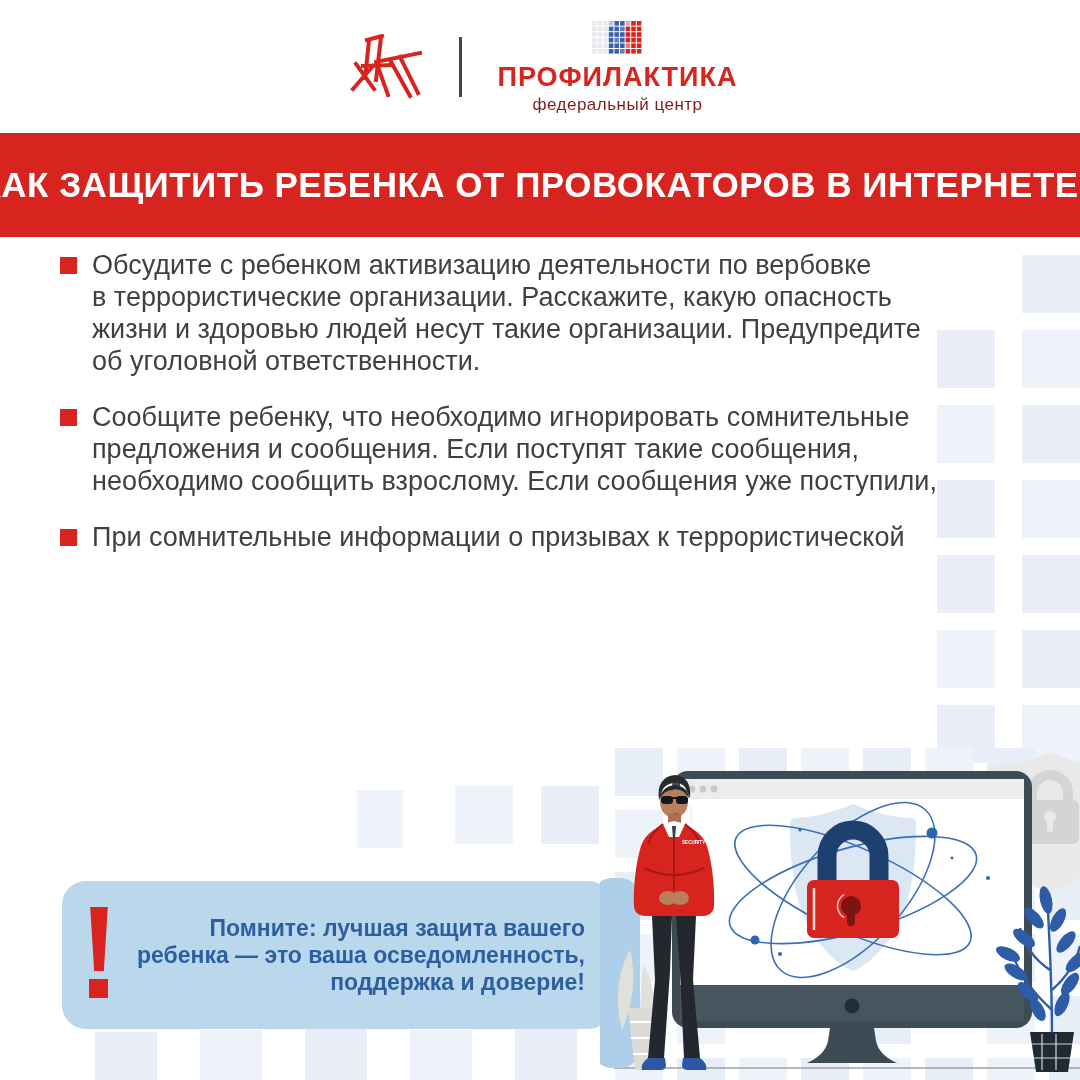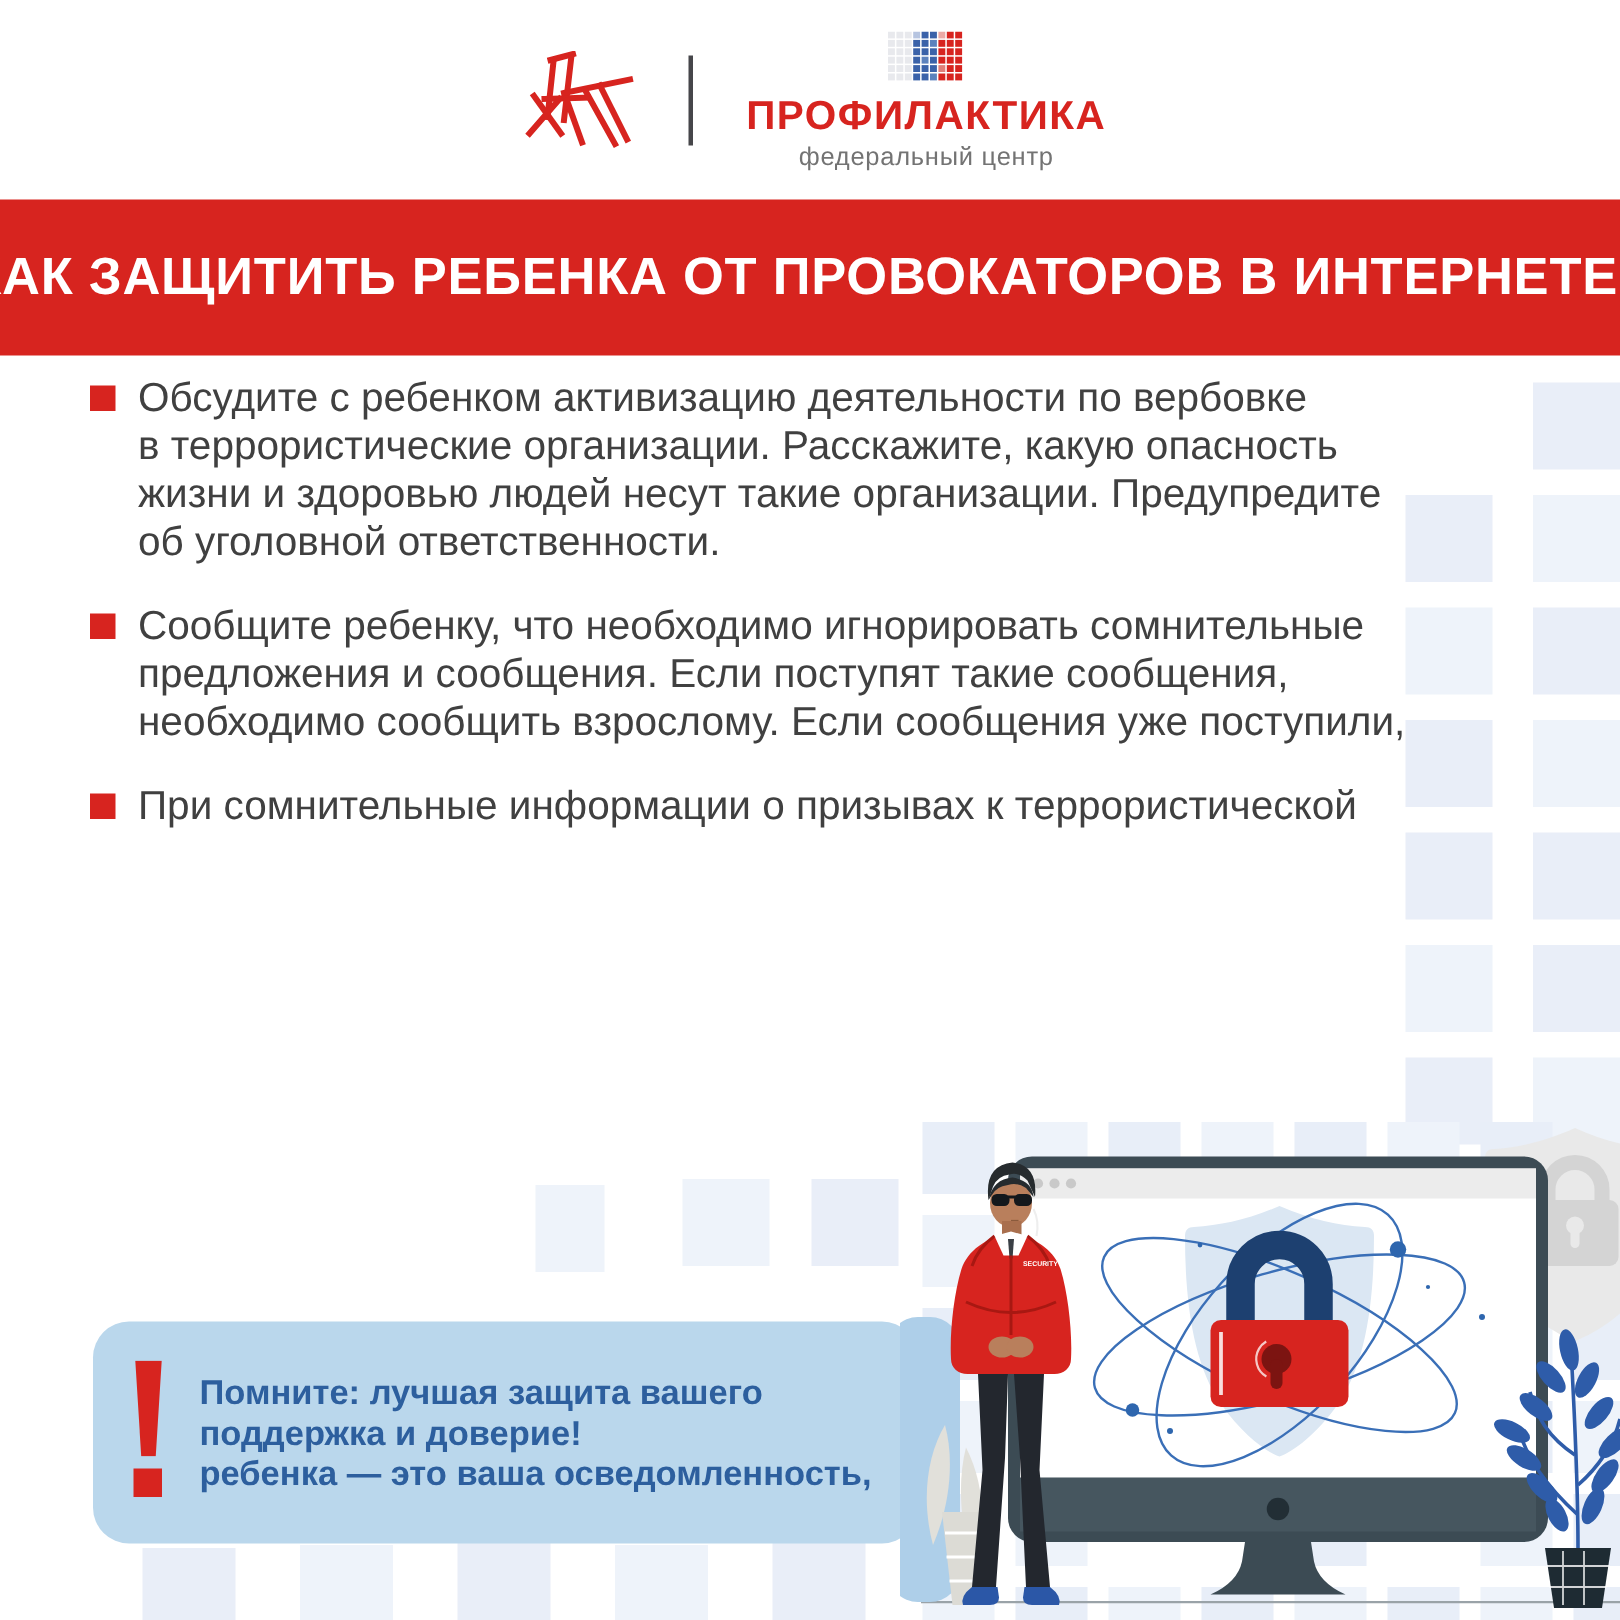--- a/index.html
+++ b/index.html
@@ -9,34 +9,34 @@
   }
   
   .tile{position:absolute;background:#e9eef8;}
   .tile.lt{background:#eef3fa;}
   
   .header{position:absolute;left:0;top:0;width:1080px;height:133px;
     display:flex;align-items:center;justify-content:center;border-radius:30px;}
   .brand-divider{width:3px;height:60px;background:#46464a;margin:0 36px;}
   .brand-right{display:flex;flex-direction:column;align-items:center;gap:5px;}
   .brand-title{color:#d7241f;font-weight:bold;font-size:27px;letter-spacing:1px;line-height:1;}
-  .brand-subtitle{color:#737373;font-size:17px;letter-spacing:.5px;line-height:1;}
+  .brand-subtitle{color:#7f1d1d;font-size:17px;letter-spacing:.5px;line-height:1;}
   
   .banner{position:absolute;left:0;top:133px;width:1080px;height:104px;background:#d7241f;
     display:flex;align-items:center;justify-content:center;}
   .banner h1{margin:0;color:#ffffff;font-size:35px;font-weight:bold;letter-spacing:.5px;white-space:nowrap;}
   
   .bullets{position:absolute;left:60px;top:249px;width:960px;margin:0;padding:0;list-style:none;}
   .bullets li{position:relative;padding-left:32px;margin:0 0 24px 0;
     font-size:27px;line-height:32px;color:#404040;}
   .bullets li .line{display:block;}
   .marker{position:absolute;left:0;top:8px;width:17px;height:17px;background:#d7241f;}
   
   .note-box{position:absolute;left:62px;top:881px;width:550px;height:148px;border-radius:24px;
-    background:#bad7ec;display:flex;align-items:center;}
+    background:#bad7ec;display:flex;align-items:center;text-align:right;}
   .excl{position:absolute;left:26px;top:26px;width:22px;height:96px;}
   .excl .bar{width:22px;height:64px;background:#d7241f;
     clip-path:polygon(10% 0,90% 0,72% 100%,28% 100%);}
   .excl .dot{width:19px;height:19px;background:#d7241f;margin:8px 0 0 1px;}
   .note-text{margin-left:71px;width:452px;font-size:23px;line-height:27px;font-weight:bold;color:#2d5f9e;}
   .note-text .line{display:block;}
   
   .illustration{position:absolute;left:600px;top:740px;width:480px;height:340px;}
   svg text{font-family:"Liberation Sans", sans-serif;}
 </style>
@@ -171,22 +171,22 @@
   </li>
 </ul>
 
 <div class="note-box">
   <div class="excl">
     <div class="bar"></div>
     <div class="dot"></div>
   </div>
   <div class="note-text">
     <span class="line">Помните: лучшая защита вашего</span>
+    <span class="line">ребенка — это ваша осведомленность,</span>
     <span class="line">поддержка и доверие!</span>
-    <span class="line">ребенка — это ваша осведомленность,</span>
   </div>
 </div>
 
 <div class="illustration">
 <svg width="480" height="340" viewBox="0 0 480 340">
 
   <g>
     <g fill="#e8eef8">
       <rect x="15" y="8" width="48" height="48"></rect>
           <rect x="139" y="8" width="48" height="48"></rect>

